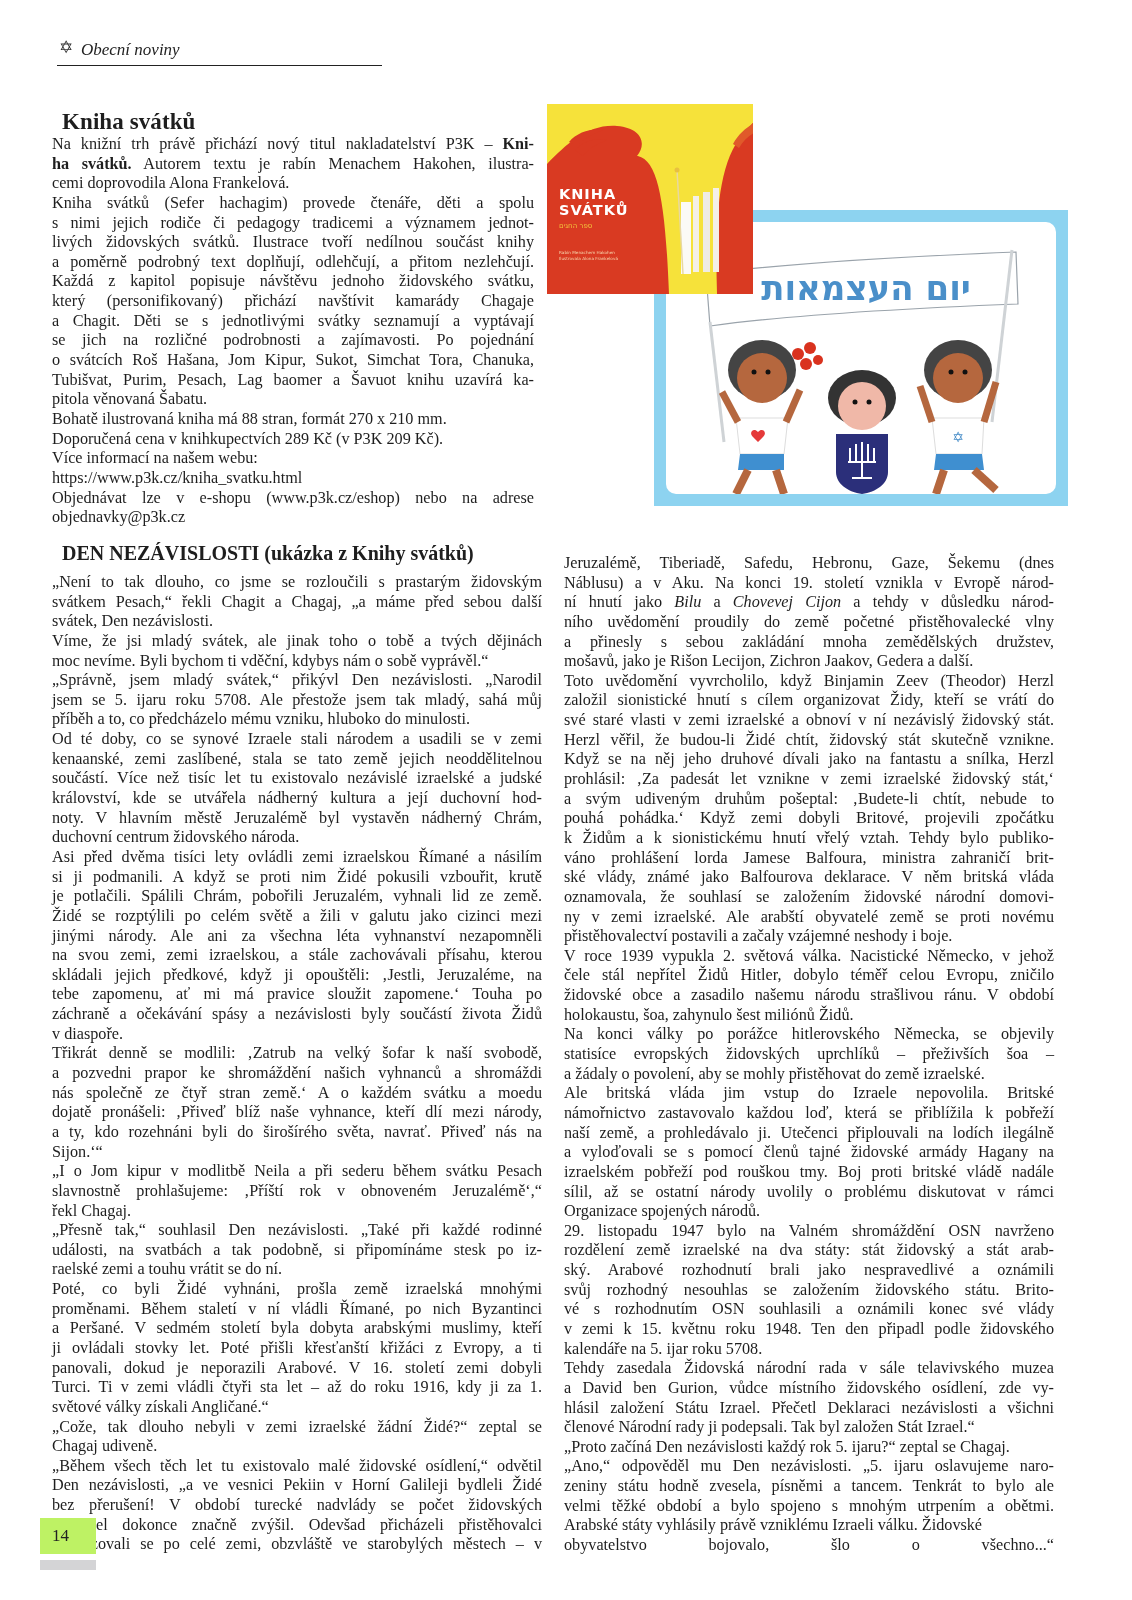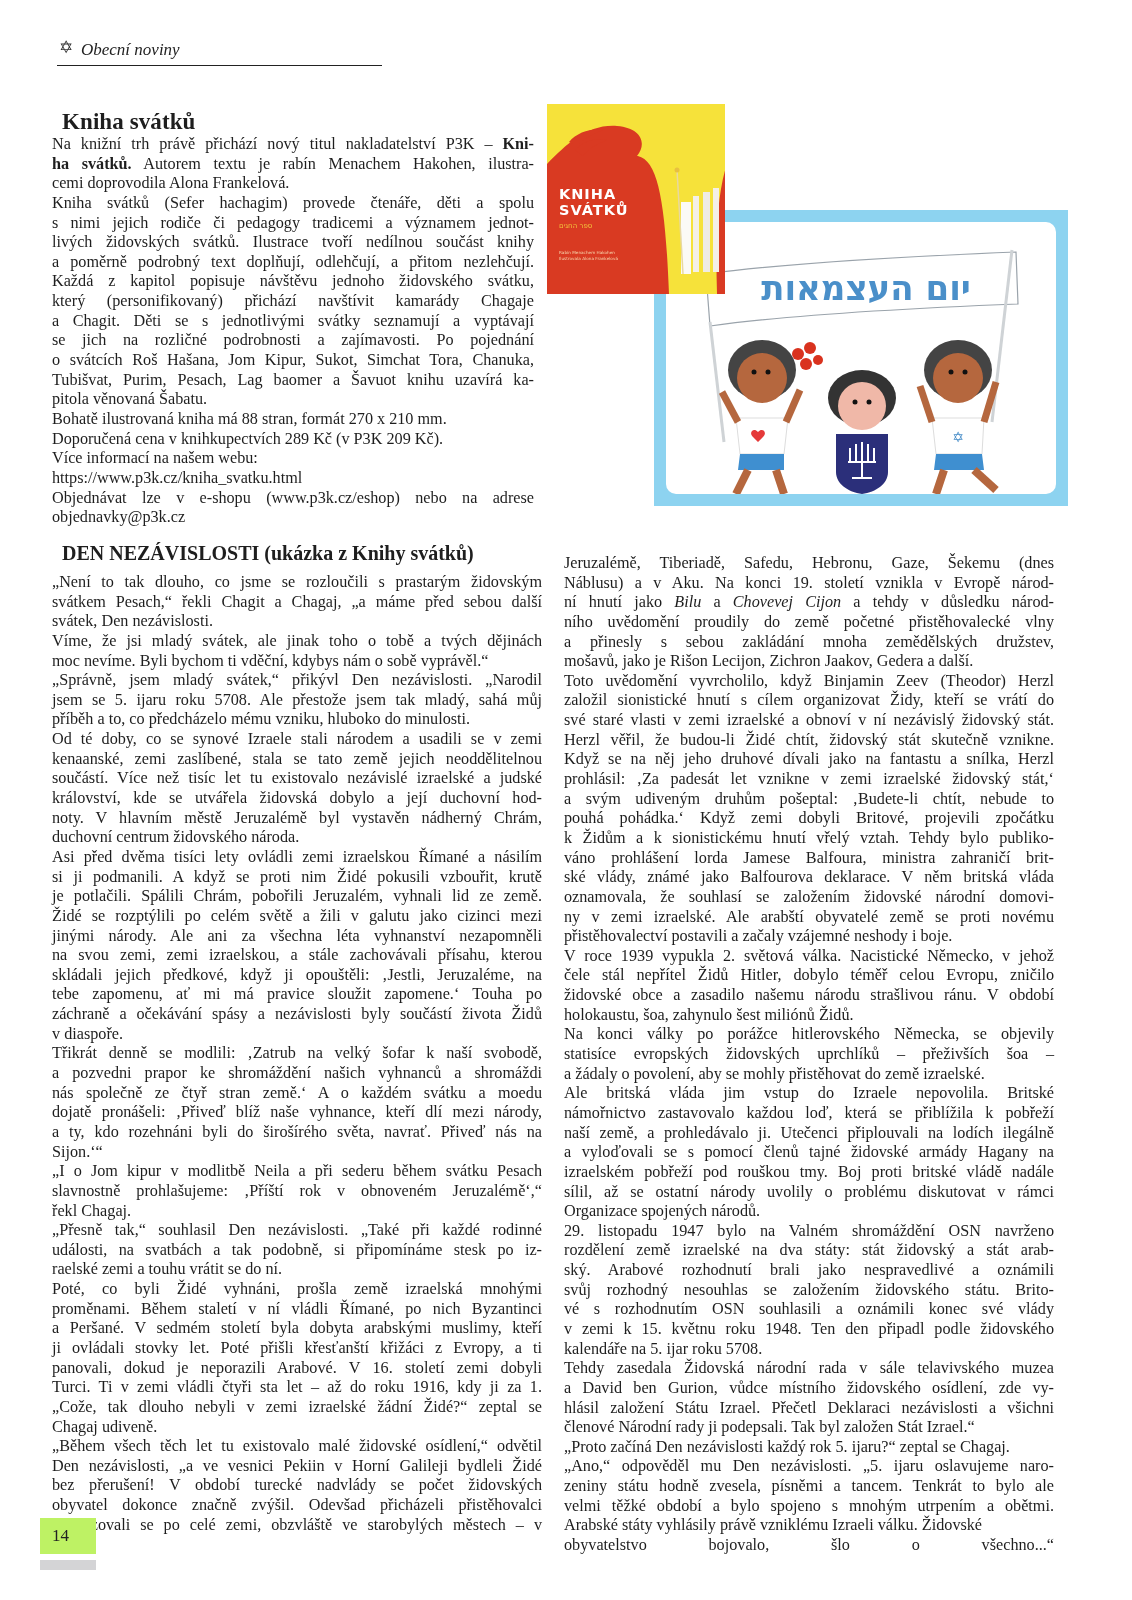--- a/index.html
+++ b/index.html
@@ -19,21 +19,21 @@
     #intro h2 { font-size: 23px; line-height: 24px; margin-bottom: 1px; letter-spacing: 0.1px; }
 
     #art-left { left: 52px; top: 533px; width: 490px; }
     #art-left h2 { font-size: 20px; line-height: 20px; }
     #art-right { left: 564px; top: 554px; width: 490px; }
 
     .b { font-weight: bold; }
     .i { font-style: italic; }
 
     
-    .cover { position: absolute; left: 547px; top: 104px; width: 178px; height: 190px; overflow: hidden; background: #0c4a6e; z-index: 2; }
+    .cover { position: absolute; left: 547px; top: 104px; width: 206px; height: 190px; overflow: hidden; background: #0c4a6e; z-index: 2; }
     .cover svg { position: absolute; left: 0; top: 0; }
     .cover .ctitle { position: absolute; left: 12px; top: 82px; color: #fff; font-family: "DejaVu Sans", sans-serif; font-weight: bold; font-size: 14.5px; line-height: 16px; letter-spacing: 1px; }
     .cover .csub { position: absolute; left: 12px; top: 118px; color: #f3c23a; font-family: "DejaVu Sans", sans-serif; font-size: 7px; }
     .cover .cauth { position: absolute; left: 12px; top: 146px; color: #f7d9b0; font-family: "DejaVu Sans", sans-serif; font-size: 4.2px; line-height: 6px; }
 
     
     .illus { position: absolute; left: 654px; top: 210px; width: 414px; height: 296px; background: #8dd3f0; z-index: 1; }
     .illus .inner { position: absolute; left: 12px; top: 12px; right: 12px; bottom: 12px; background: #ffffff; border-radius: 10px; overflow: hidden; }
     .illus svg { position: absolute; left: 0; top: 0; }
 
@@ -157,21 +157,21 @@
       <span class="line">svátkem Pesach,“ řekli Chagit a Chagaj, „a máme před sebou další</span>
       <span class="line last">svátek, Den nezávislosti.</span>
       <span class="line">Víme, že jsi mladý svátek, ale jinak toho o tobě a tvých dějinách</span>
       <span class="line last">moc nevíme. Byli bychom ti vděční, kdybys nám o sobě vyprávěl.“</span>
       <span class="line">„Správně, jsem mladý svátek,“ přikývl Den nezávislosti. „Narodil</span>
       <span class="line">jsem se 5. ijaru roku 5708. Ale přestože jsem tak mladý, sahá můj</span>
       <span class="line last">příběh a to, co předcházelo mému vzniku, hluboko do minulosti.</span>
       <span class="line">Od té doby, co se synové Izraele stali národem a usadili se v zemi</span>
       <span class="line">kenaanské, zemi zaslíbené, stala se tato země jejich neoddělitelnou</span>
       <span class="line">součástí. Více než tisíc let tu existovalo nezávislé izraelské a judské</span>
-      <span class="line">království, kde se utvářela židovská dobylo a její duchovní hod-</span>
+      <span class="line">království, kde se utvářela nádherný kultura a její duchovní hod-</span>
       <span class="line">noty. V hlavním městě Jeruzalémě byl vystavěn nádherný Chrám,</span>
       <span class="line last">duchovní centrum židovského národa.</span>
       <span class="line">Asi před dvěma tisíci lety ovládli zemi izraelskou Římané a násilím</span>
       <span class="line">si ji podmanili. A když se proti nim Židé pokusili vzbouřit, krutě</span>
       <span class="line">je potlačili. Spálili Chrám, pobořili Jeruzalém, vyhnali lid ze země.</span>
       <span class="line">Židé se rozptýlili po celém světě a žili v galutu jako cizinci mezi</span>
       <span class="line">jinými národy. Ale ani za všechna léta vyhnanství nezapomněli</span>
       <span class="line">na svou zemi, zemi izraelskou, a stále zachovávali přísahu, kterou</span>
       <span class="line">skládali jejich předkové, když ji opouštěli: ‚Jestli, Jeruzaléme, na</span>
       <span class="line">tebe zapomenu, ať mi má pravice sloužit zapomene.‘ Touha po</span>
@@ -188,20 +188,21 @@
       <span class="line last">řekl Chagaj.</span>
       <span class="line">„Přesně tak,“ souhlasil Den nezávislosti. „Také při každé rodinné</span>
       <span class="line">události, na svatbách a tak podobně, si připomínáme stesk po iz-</span>
       <span class="line last">raelské zemi a touhu vrátit se do ní.</span>
       <span class="line">Poté, co byli Židé vyhnáni, prošla země izraelská mnohými</span>
       <span class="line">proměnami. Během staletí v ní vládli Římané, po nich Byzantinci</span>
       <span class="line">a Peršané. V sedmém století byla dobyta arabskými muslimy, kteří</span>
       <span class="line">ji ovládali stovky let. Poté přišli křesťanští křižáci z Evropy, a ti</span>
       <span class="line">panovali, dokud je neporazili Arabové. V 16. století zemi dobyli</span>
       <span class="line">Turci. Ti v zemi vládli čtyři sta let – až do roku 1916, kdy ji za 1.</span>
+      <span class="line last">světové války získali Angličané.“</span>
       <span class="line">„Cože, tak dlouho nebyli v zemi izraelské žádní Židé?“ zeptal se</span>
       <span class="line last">Chagaj udiveně.</span>
       <span class="line">„Během všech těch let tu existovalo malé židovské osídlení,“ odvětil</span>
       <span class="line">Den nezávislosti, „a ve vesnici Pekiin v Horní Galileji bydleli Židé</span>
       <span class="line">bez přerušení! V období turecké nadvlády se počet židovských</span>
       <span class="line">obyvatel dokonce značně zvýšil. Odevšad přicházeli přistěhovalci</span>
       <span class="line">a usazovali se po celé zemi, obzvláště ve starobylých městech – v</span>
     </div>
 </section>
 <section class="col" id="art-right">

